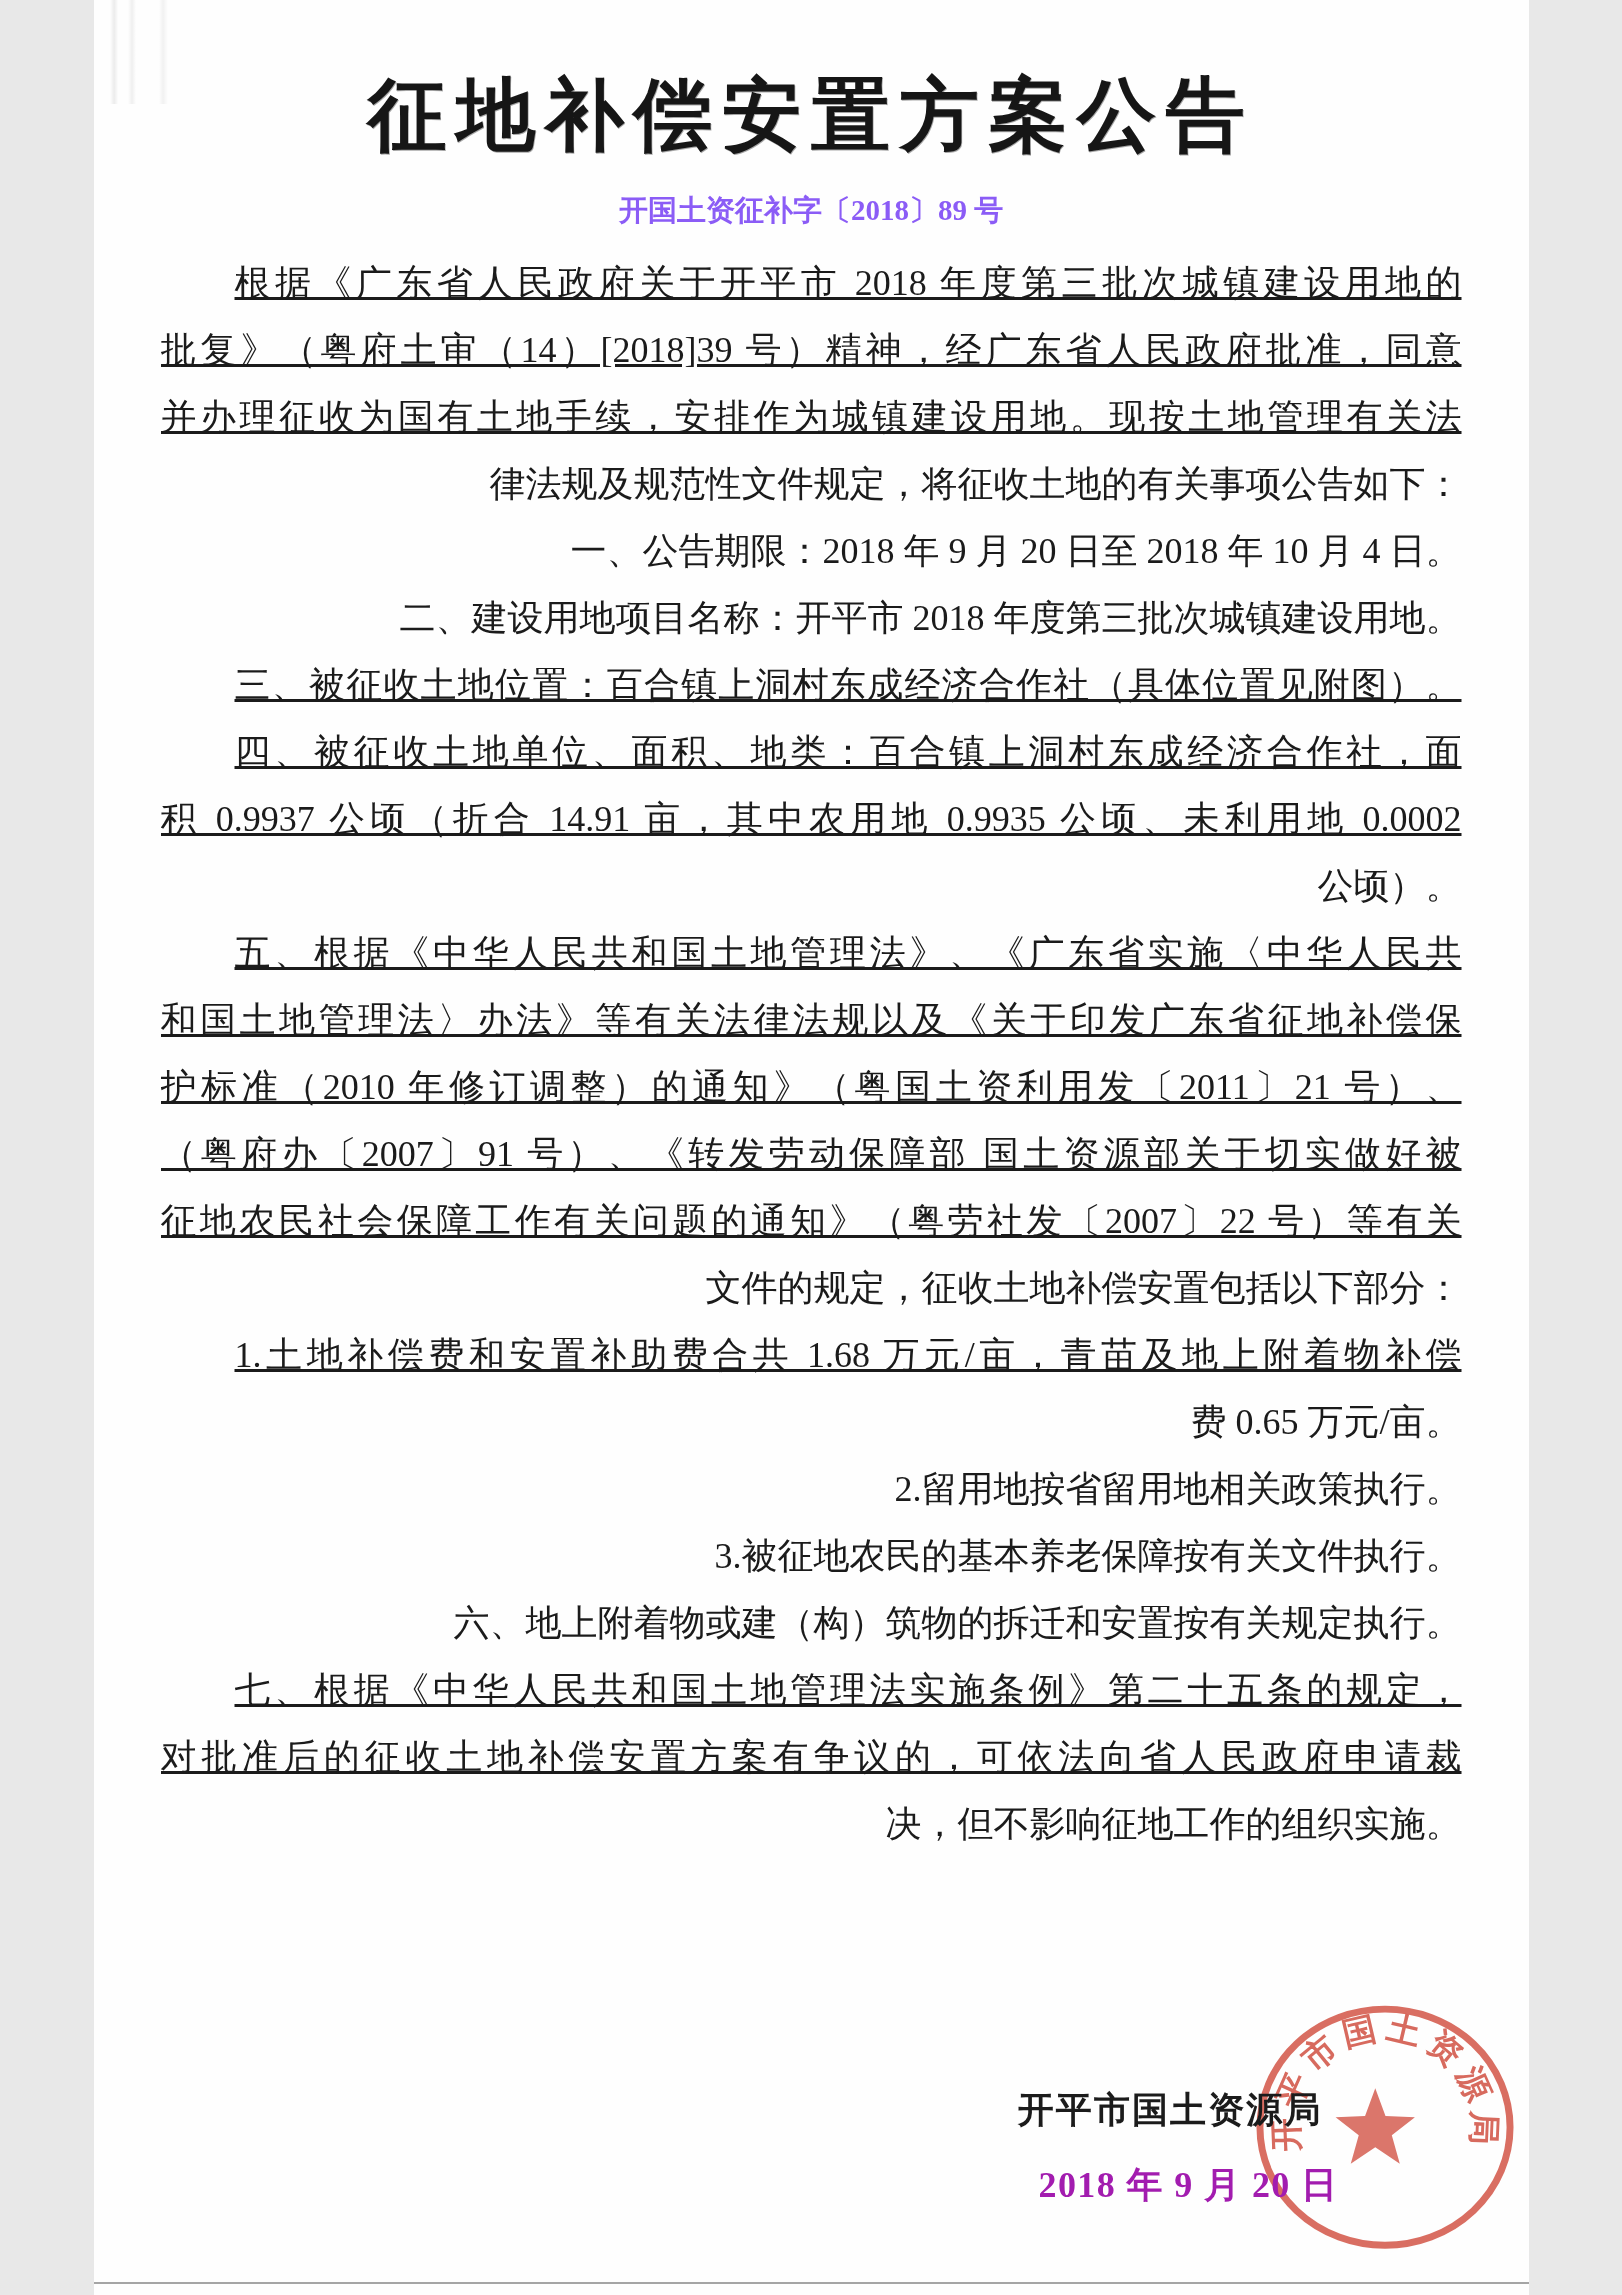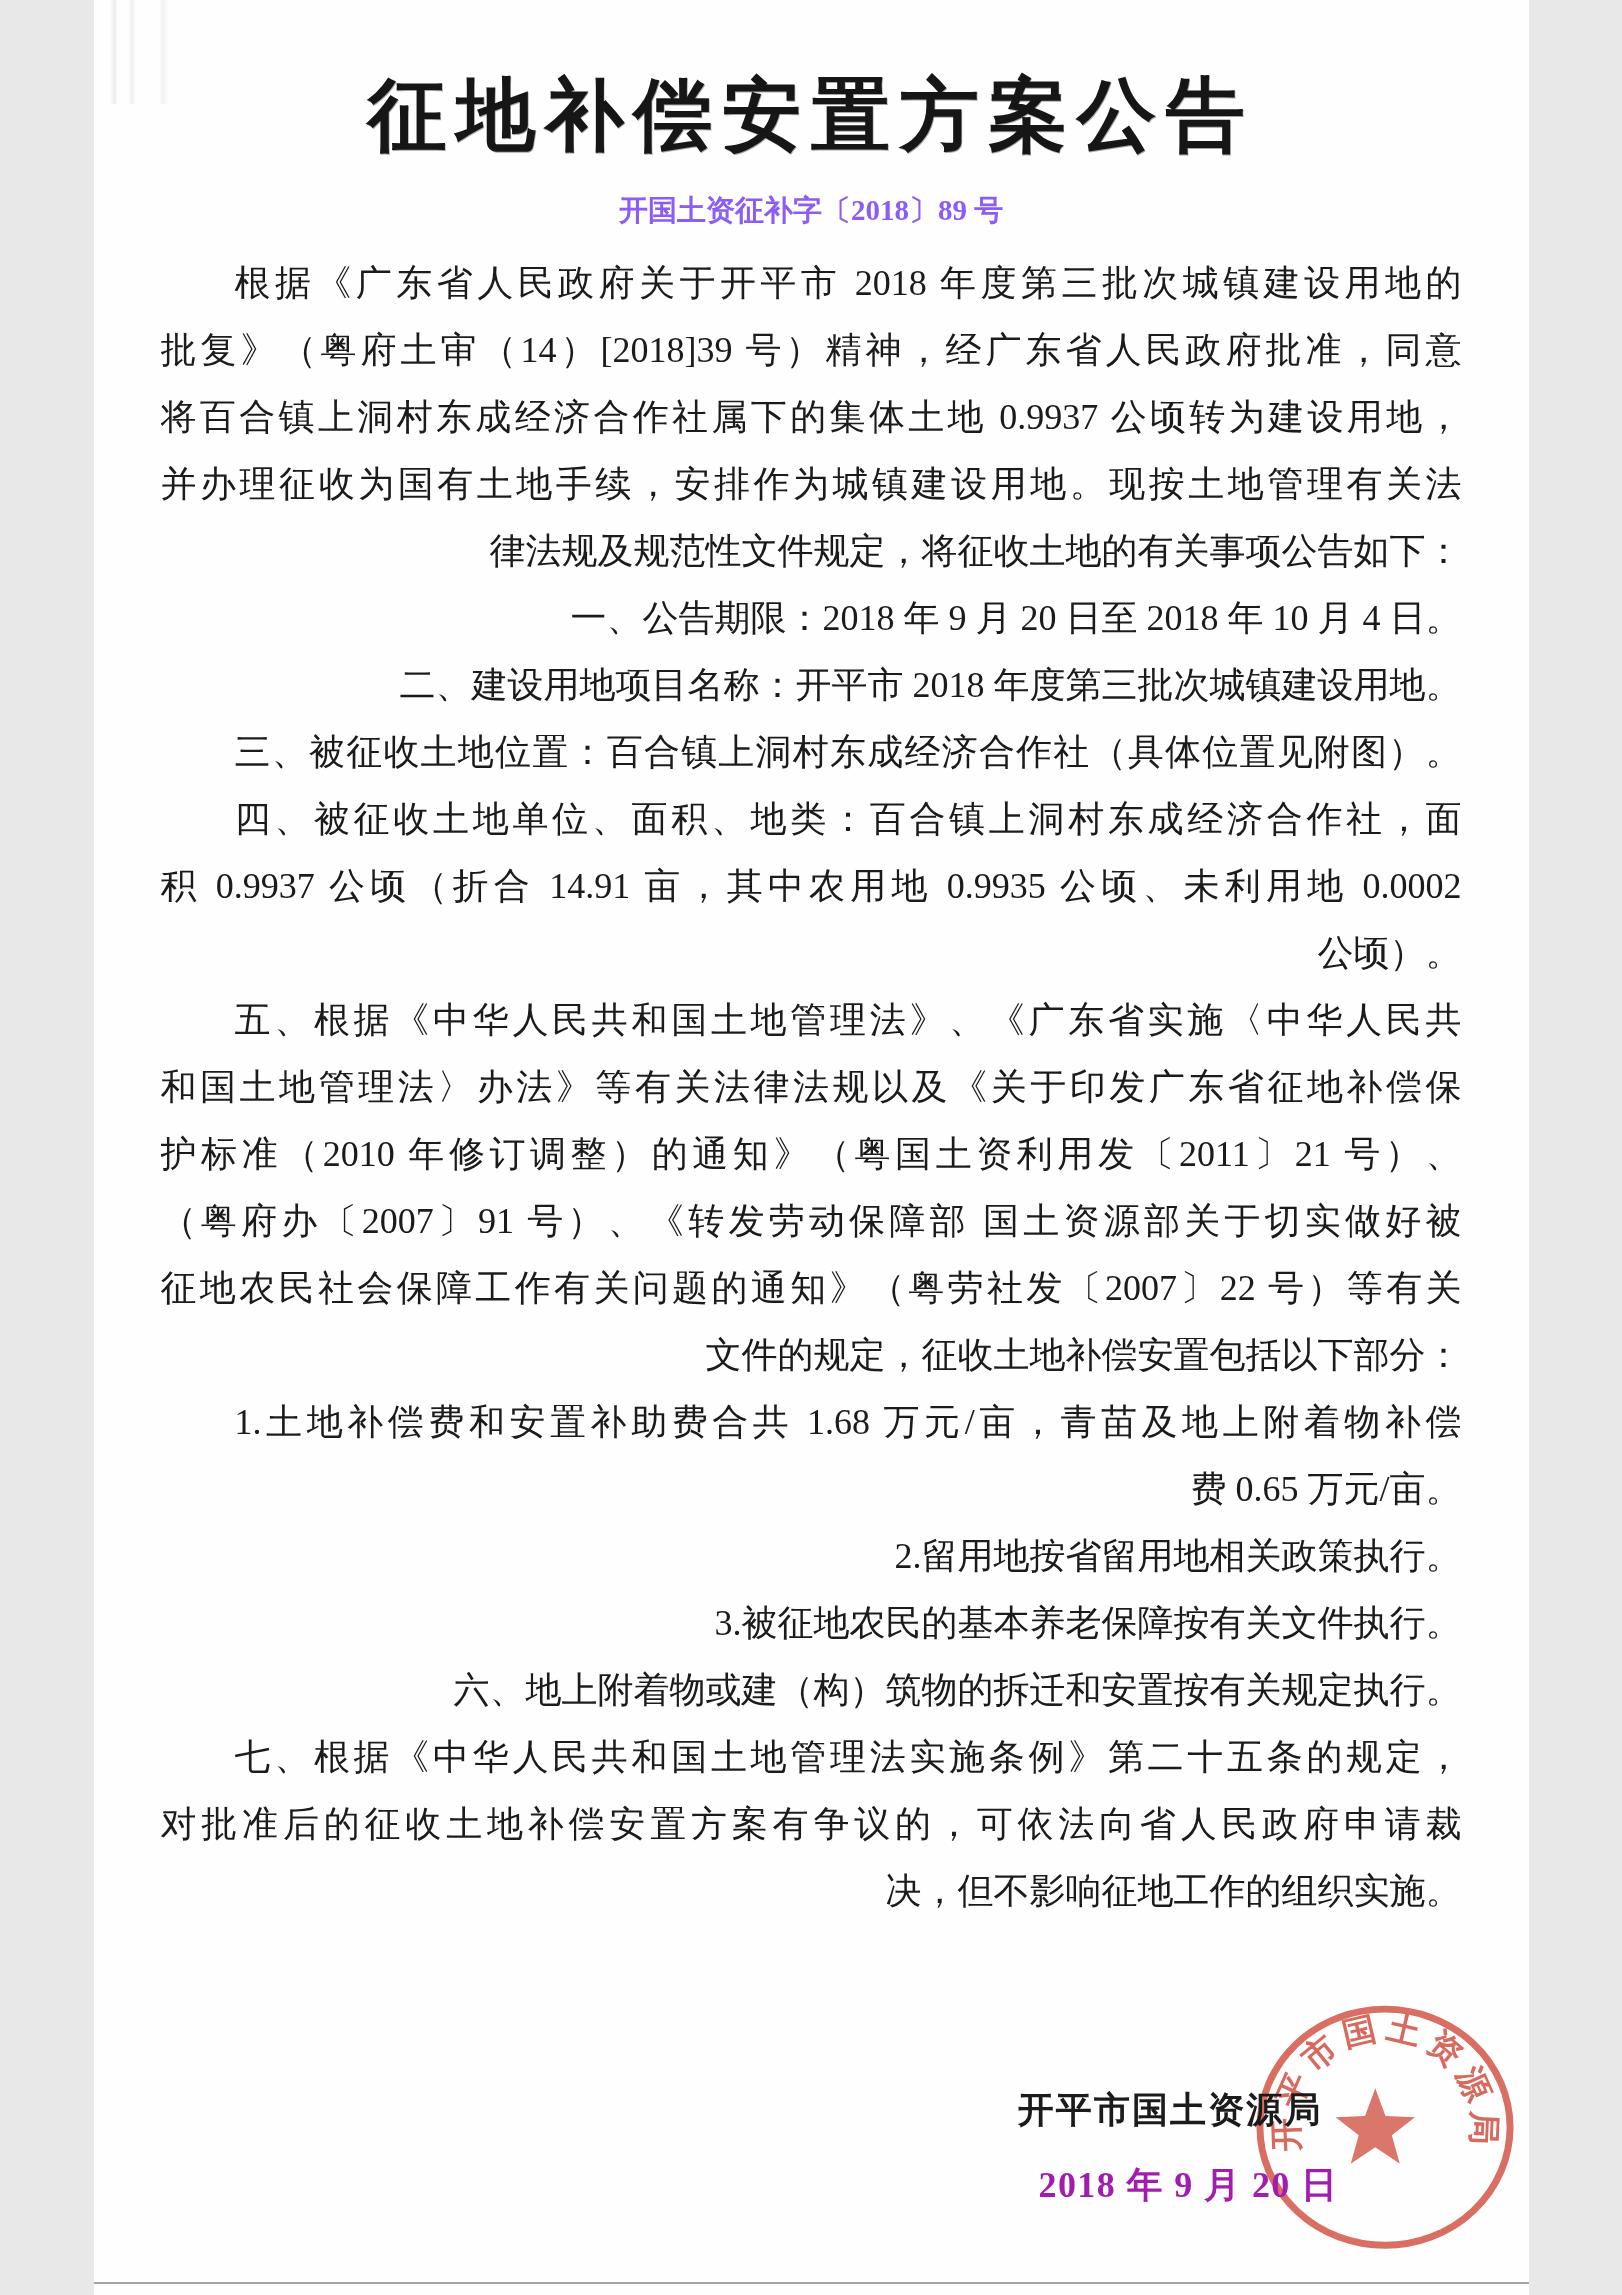--- a/index.html
+++ b/index.html
@@ -43,21 +43,21 @@
   }
   .line {
     font-size:36px;
     line-height:67px;
     height:67px;
     text-align:right;
     color:#1b1b1b;
     overflow:hidden;
   }
   .line.indent { text-indent:74px; }
-  .line.justify { text-align:justify; text-align-last:justify; }
+  .line.justify { text-align:justify; text-align-last:justify;text-decoration:underline; }
   .signature {
     position:absolute; top:2086px; right:206px;
     font-size:36px; letter-spacing:2.1px; font-weight:bold;
     color:#1b1b1b; z-index:3;
   }
   .issue-date {
     position:absolute; top:2161px; right:190px;
     font-size:36px; letter-spacing:1.4px; font-weight:bold;
     color:#a21caf; z-index:3;
   }
@@ -79,21 +79,20 @@
 
   <div class="edge-streaks"></div>
 
   <h1 class="title">征地补偿安置方案公告</h1>
 
   <div class="docnum">开国土资征补字〔2018〕89 号</div>
 
   <div class="body-text">
       <div class="line indent justify">根据《广东省人民政府关于开平市 2018 年度第三批次城镇建设用地的</div>
       <div class="line justify">批复》（粤府土审（14）[2018]39 号）精神，经广东省人民政府批准，同意</div>
-      <div class="line justify">将百合镇上洞村东成经济合作社属下的集体土地 0.9937 公顷转为建设用地，</div>
       <div class="line justify">并办理征收为国有土地手续，安排作为城镇建设用地。现按土地管理有关法</div>
       <div class="line">律法规及规范性文件规定，将征收土地的有关事项公告如下：</div>
       <div class="line indent">一、公告期限：2018 年 9 月 20 日至 2018 年 10 月 4 日。</div>
       <div class="line indent">二、建设用地项目名称：开平市 2018 年度第三批次城镇建设用地。</div>
       <div class="line indent justify">三、被征收土地位置：百合镇上洞村东成经济合作社（具体位置见附图）。</div>
       <div class="line indent justify">四、被征收土地单位、面积、地类：百合镇上洞村东成经济合作社，面</div>
       <div class="line justify">积 0.9937 公顷（折合 14.91 亩，其中农用地 0.9935 公顷、未利用地 0.0002</div>
       <div class="line">公顷）。</div>
       <div class="line indent justify">五、根据《中华人民共和国土地管理法》、《广东省实施〈中华人民共</div>
       <div class="line justify">和国土地管理法〉办法》等有关法律法规以及《关于印发广东省征地补偿保</div>

